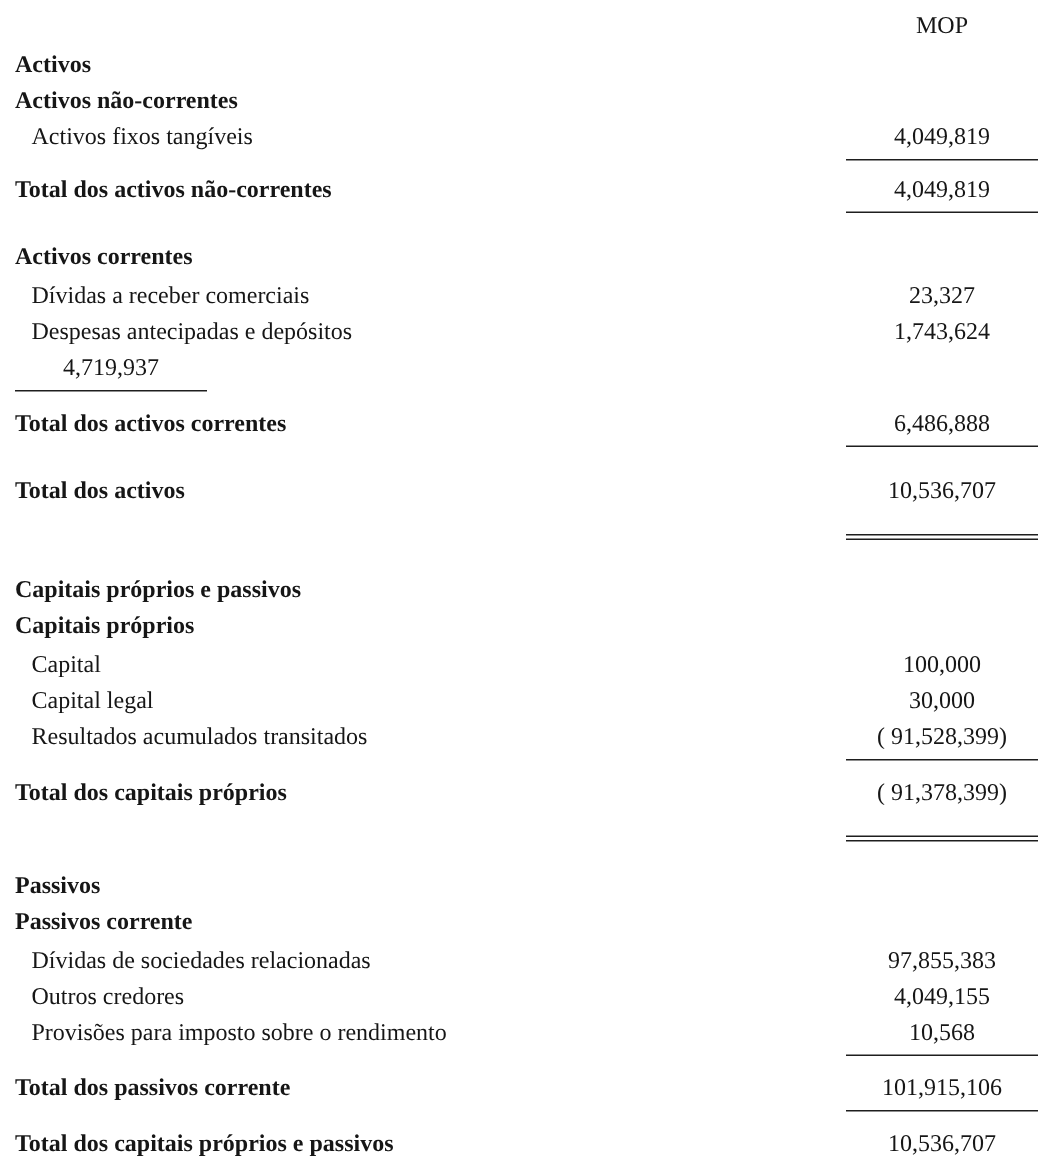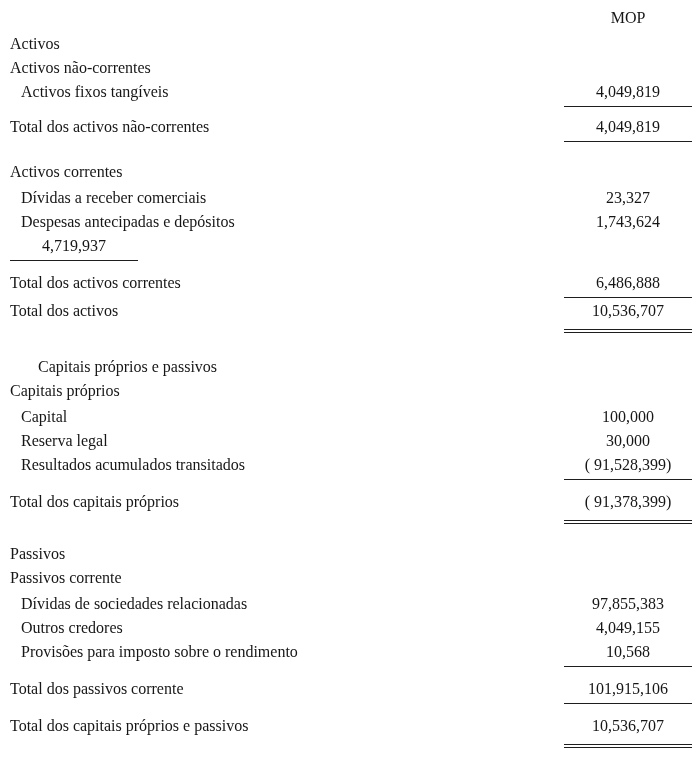--- a/index.html
+++ b/index.html
@@ -13,35 +13,35 @@
     -webkit-font-smoothing: antialiased;
   }
   .sheet { padding: 6px 6px 10px 10px; }
   .row {
     display: flex;
     justify-content: space-between;
     align-items: baseline;
     line-height: 24px;
   }
   .label { white-space: nowrap; }
-  .b { font-weight: 400; }
+  .b { font-weight: 700; }
   .ind { padding-left: 11px; }
   .value {
     min-width: 128px;
     text-align: center;
     white-space: nowrap;
   }
   .u1 { border-bottom: 1.5px solid #1e1e1e; padding-bottom: 2px; }
-  .u2 { border-bottom: 4px double #1e1e1e; padding-bottom: 6px; }
+  .u2 { border-bottom: 4px double #1e1e1e; padding-bottom: 16px; }
   .g2  { margin-top: 2px; }
   .g8  { margin-top: 8px; gap: 40px; }
-  .g10 { margin-top: 1px; }
+  .g10 { margin-top: 18px; }
   .g14 { margin-top: 10px; }
   .g18 { margin-top: 18px; }
-  .g22 { margin-top: 22px; margin-left: 28px; }
+  .g22 { margin-top: 22px; }
 </style>
 </head>
 <body>
 
 <div class="sheet">
 
   <div class="row">
     <span class="label"></span>
     <span class="value">MOP</span>
   </div>
@@ -99,21 +99,21 @@
   <div class="row">
     <span class="label b">Capitais próprios</span>
   </div>
 
   <div class="row g2">
     <span class="label ind">Capital</span>
     <span class="value">100,000</span>
   </div>
 
   <div class="row">
-    <span class="label ind">Reserva legal</span>
+    <span class="label ind">Capital legal</span>
     <span class="value">30,000</span>
   </div>
 
   <div class="row">
     <span class="label ind">Resultados acumulados transitados</span>
     <span class="value u1">( 91,528,399)</span>
   </div>
 
   <div class="row g14">
     <span class="label b">Total dos capitais próprios</span>

